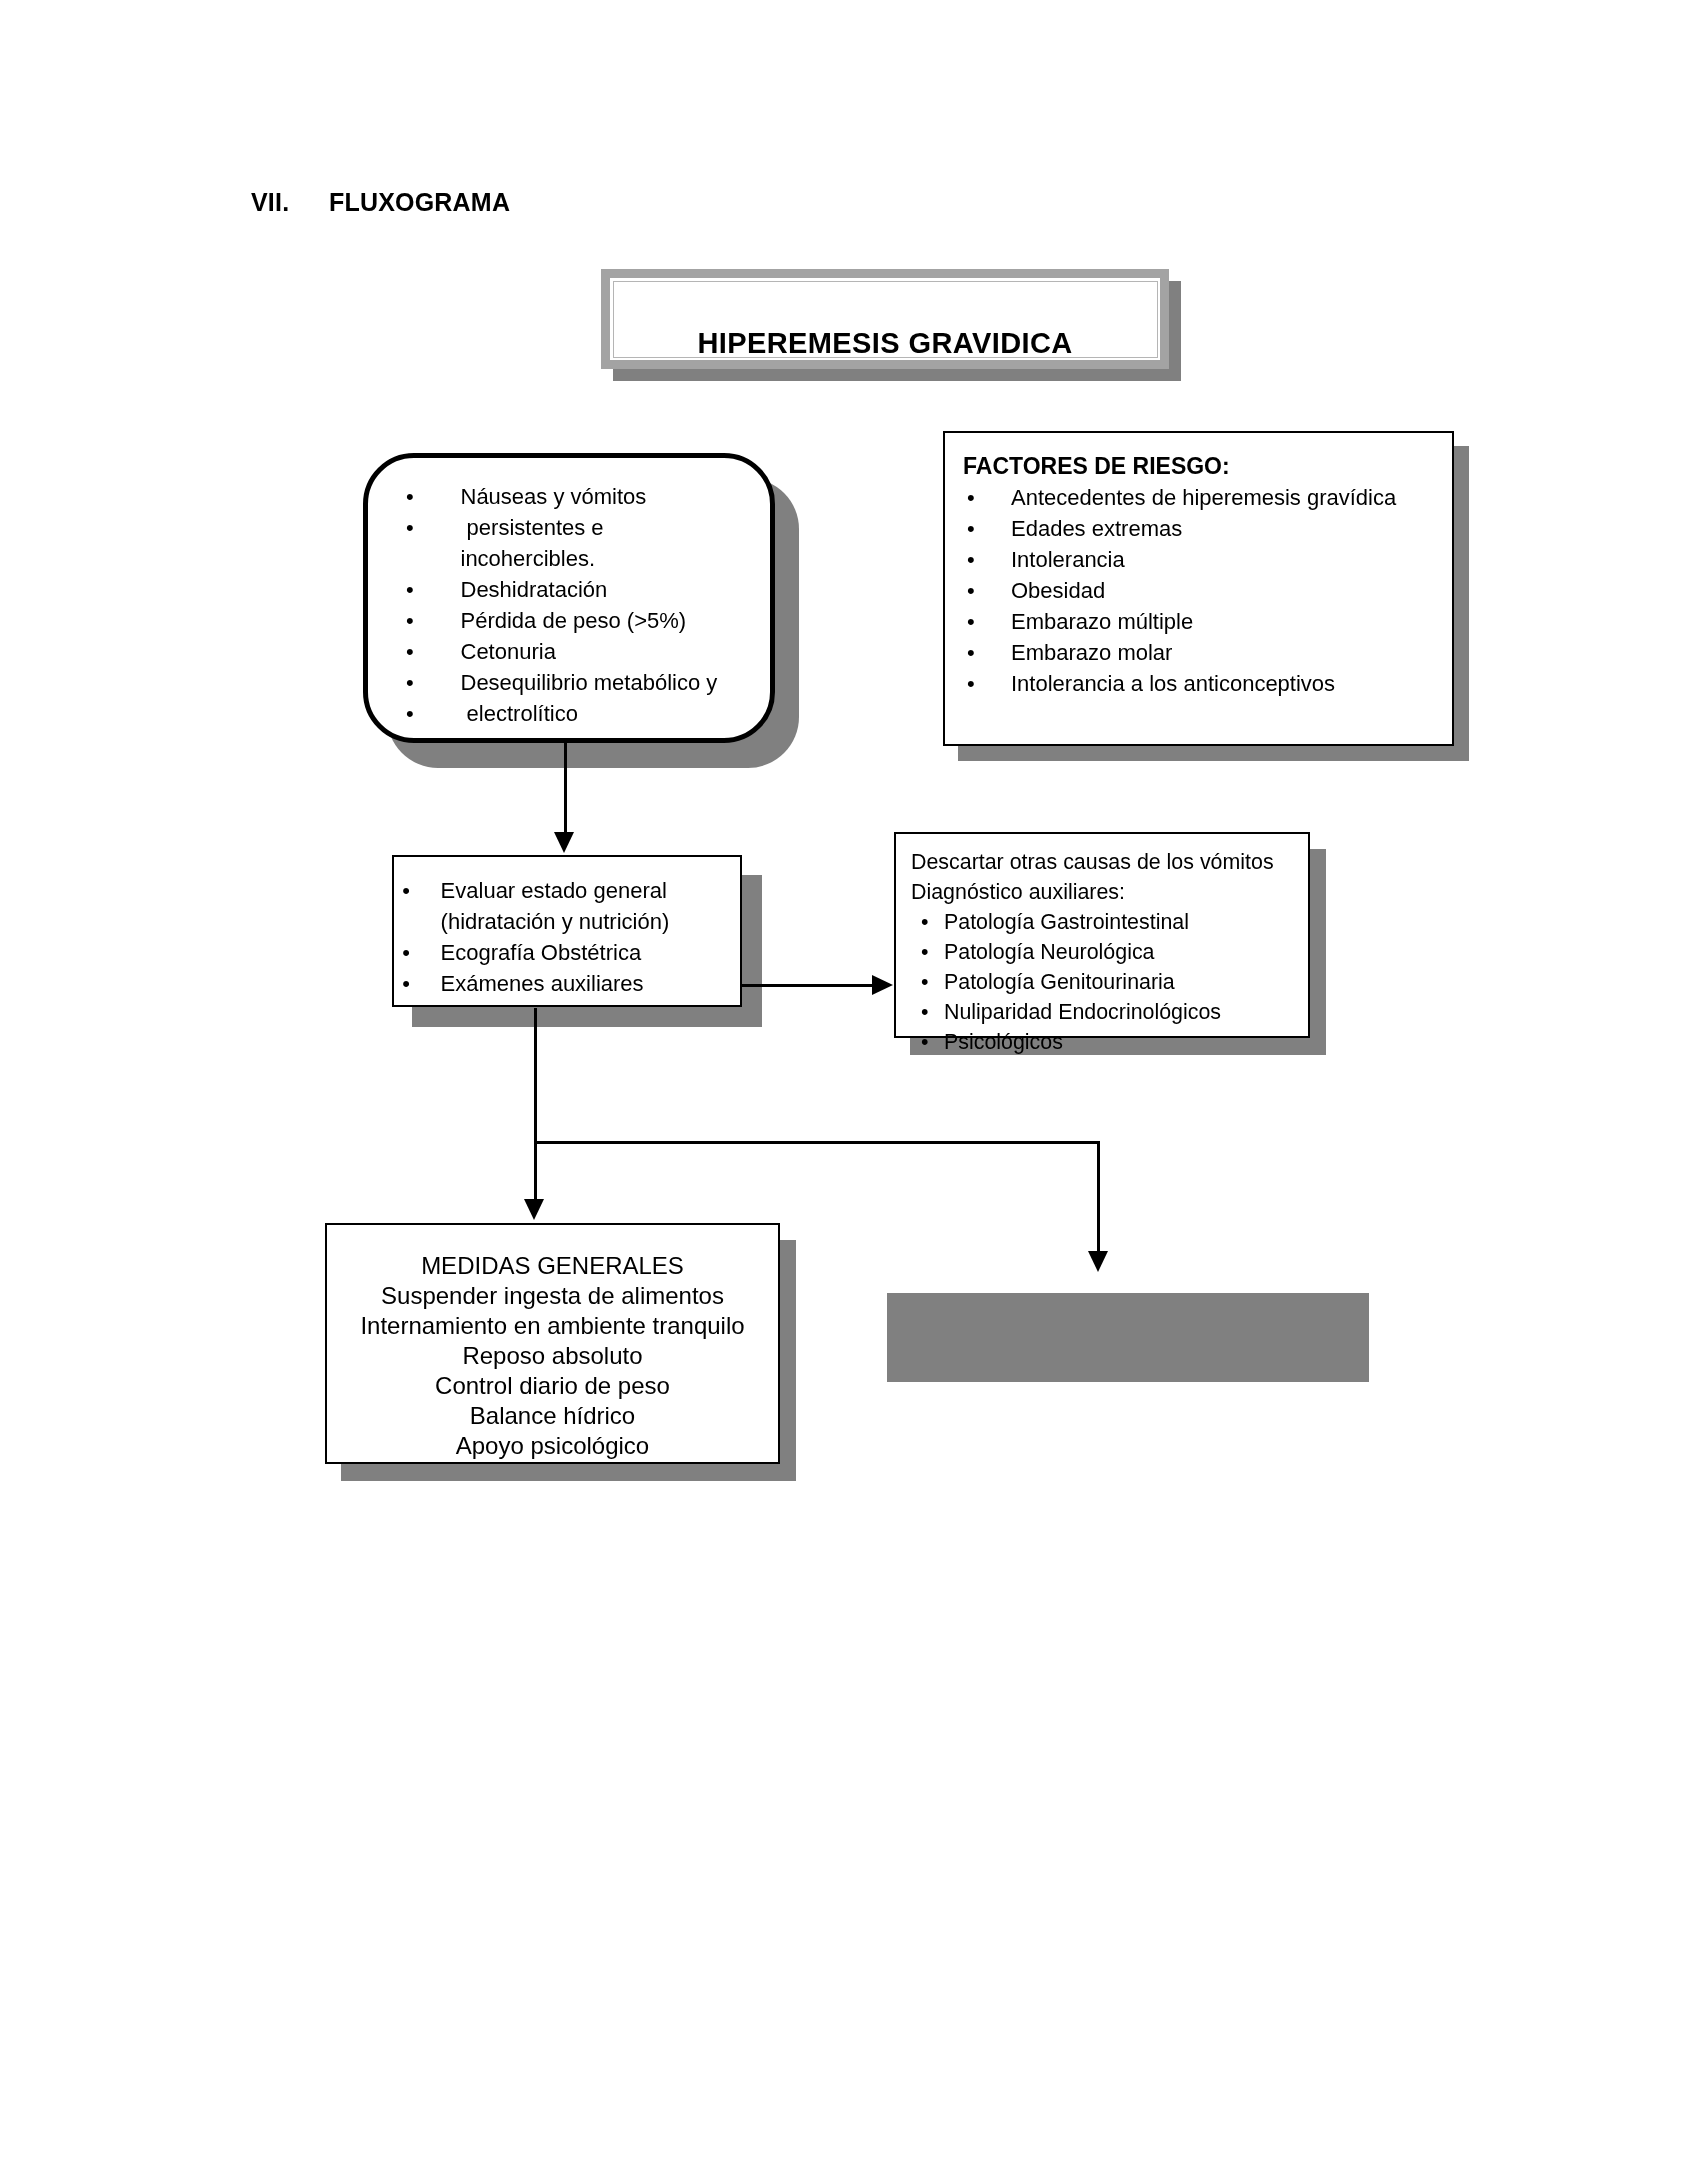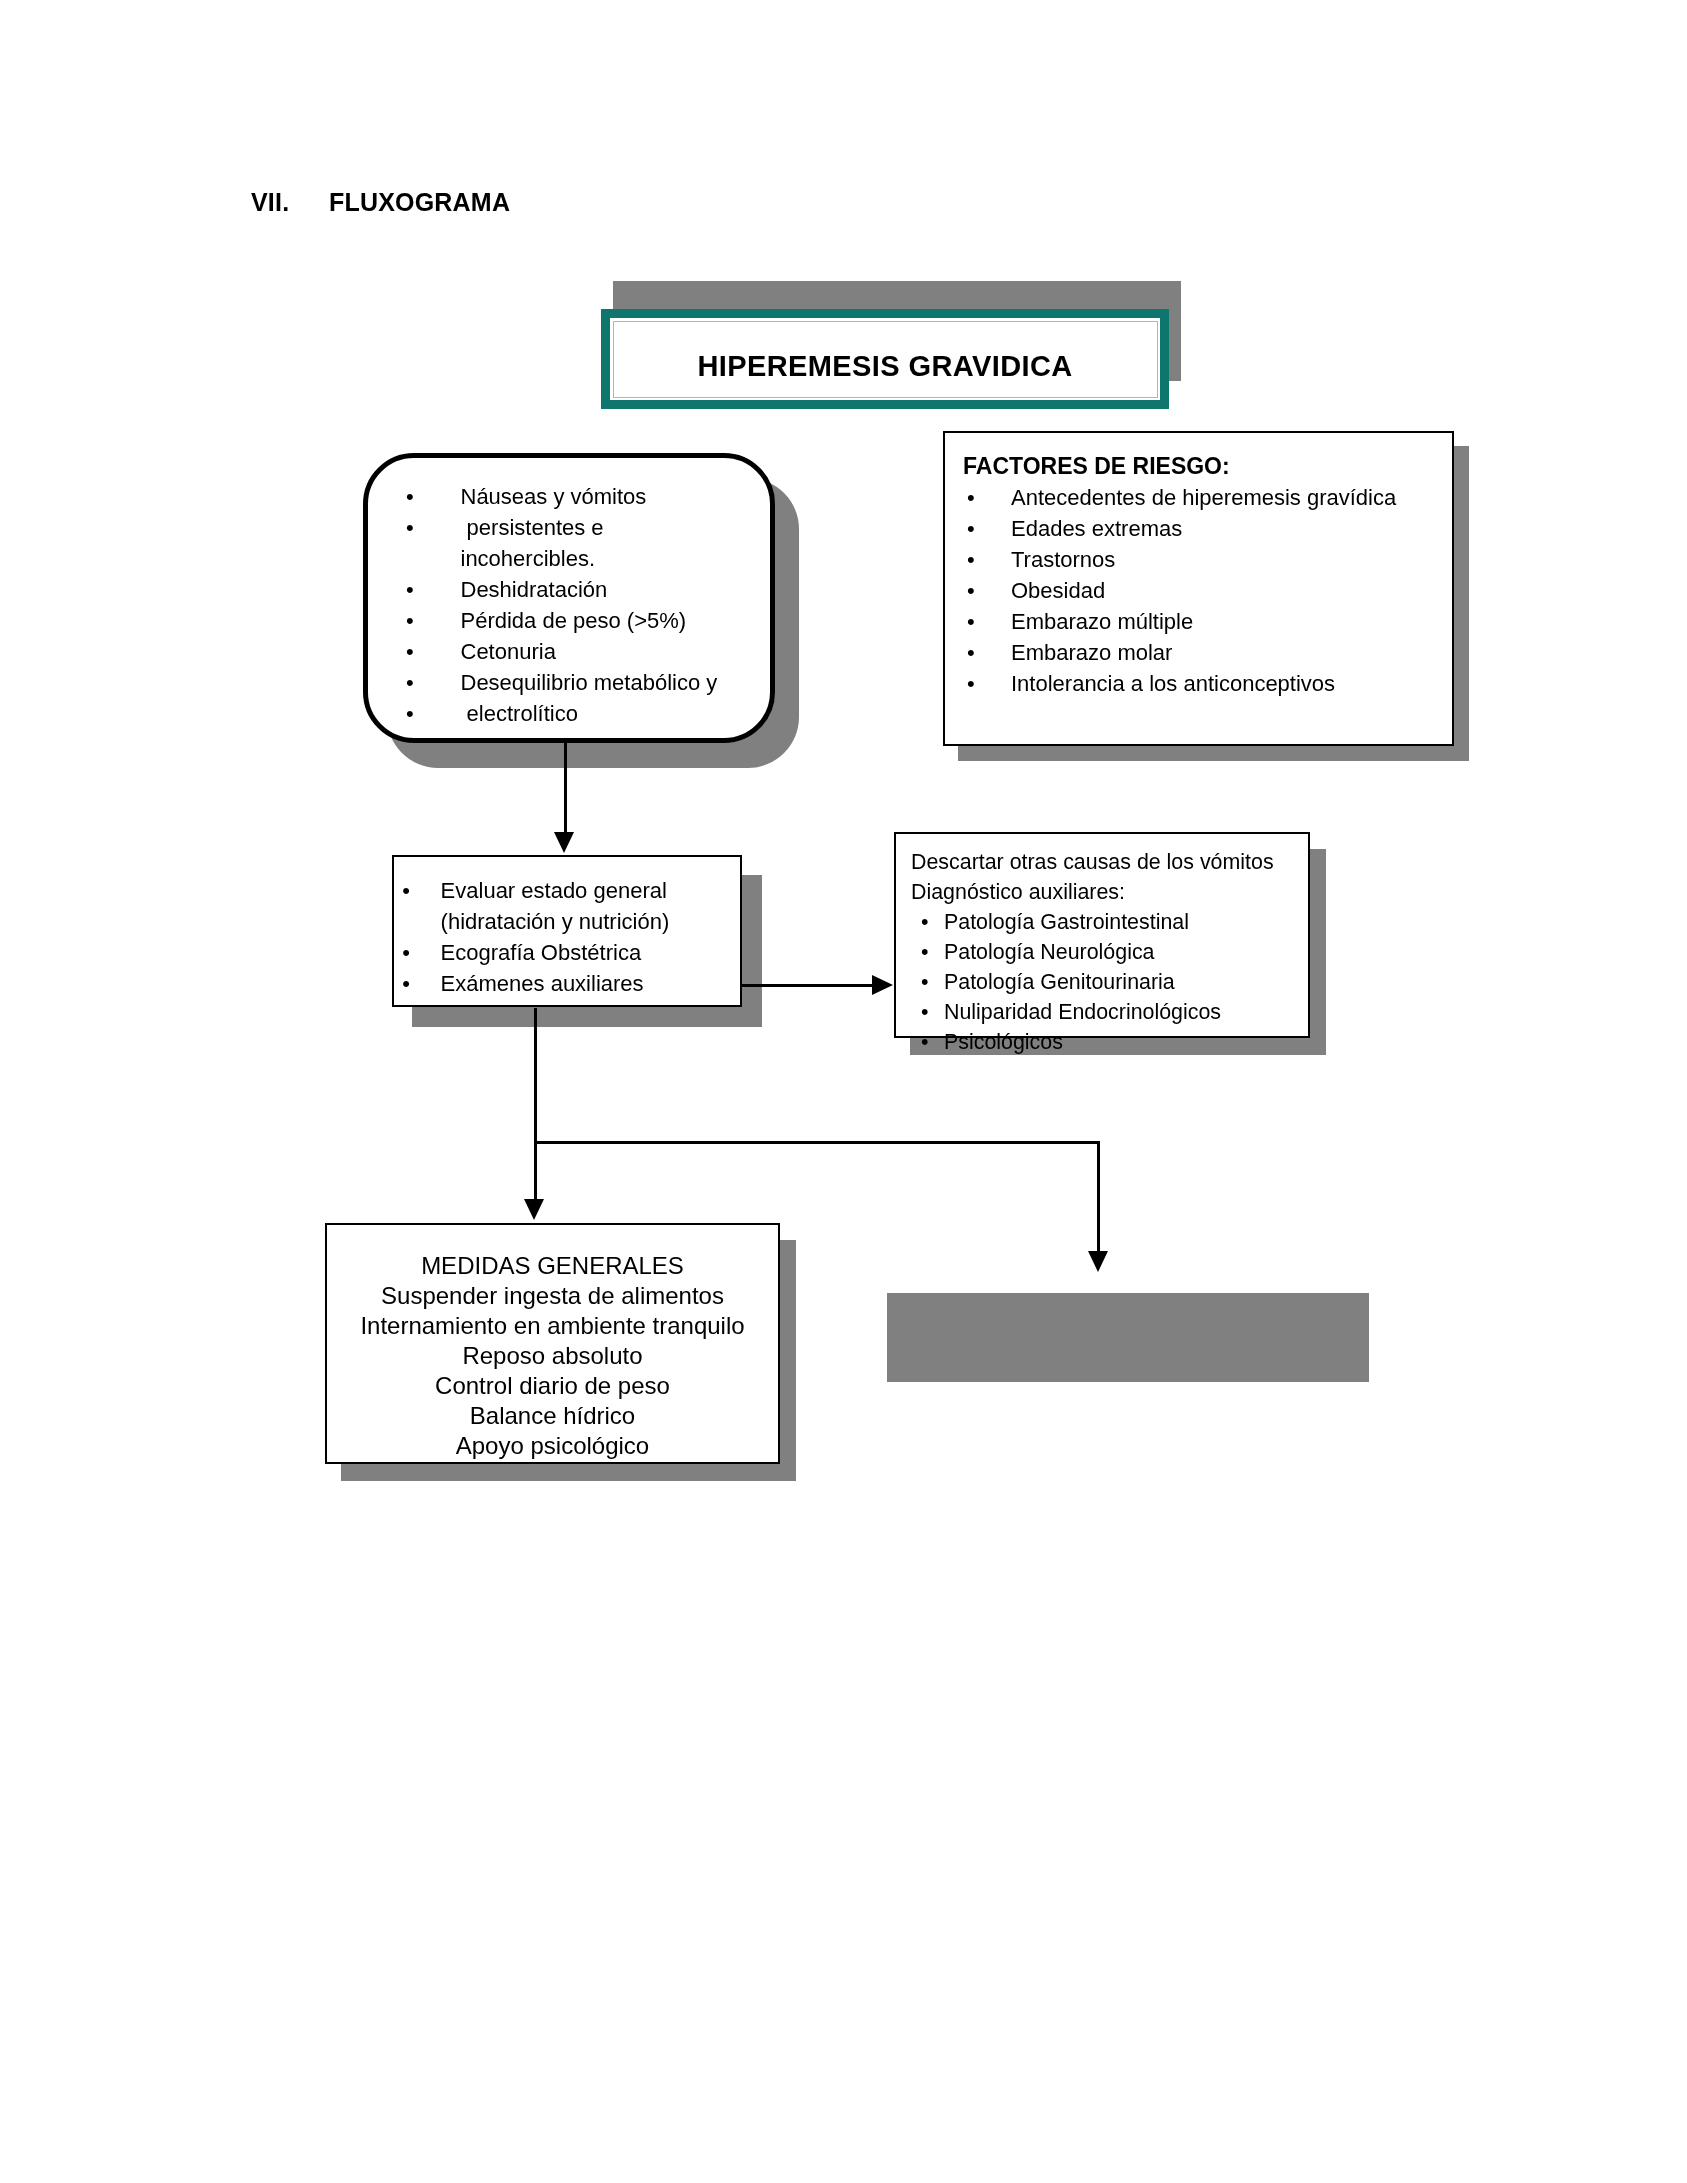--- a/index.html
+++ b/index.html
@@ -49,27 +49,26 @@
   }
   .box-rounded {
     border: 5px solid #000000;
     border-radius: 51px;
   }
 
   
   .title-box {
     position: absolute;
     background: #ffffff;
-    border: 9px solid #0f766e;
+    border: 9px solid #a3a3a3;
     box-sizing: border-box;
     z-index: 3;
     display: flex;
-    align-items: center;
+    align-items: flex-end;
     justify-content: center;
-    margin-top: 40px;
   }
   .title-box .inner-line {
     position: absolute;
     left: 2.5px; top: 2.5px; right: 2.5px; bottom: 2.5px;
     border: 1.6px solid #b5b5b5;
     box-sizing: border-box;
     pointer-events: none;
   }
   .title-text {
     position: relative;
@@ -214,21 +213,21 @@
       <li><span class="dot">•</span><span class="txt"> electrolítico</span></li>
     </ul>
   </div>
 
   <div class="shadow" id="risk-shadow"></div>
   <div class="box" id="risk-box">
     <div class="boxhead">FACTORES DE RIESGO:</div>
     <ul class="bullet-list">
       <li><span class="dot">•</span><span class="txt">Antecedentes de hiperemesis gravídica</span></li>
       <li><span class="dot">•</span><span class="txt">Edades extremas</span></li>
-      <li><span class="dot">•</span><span class="txt">Trastornos</span></li>
+      <li><span class="dot">•</span><span class="txt">Intolerancia</span></li>
       <li><span class="dot">•</span><span class="txt">Obesidad</span></li>
       <li><span class="dot">•</span><span class="txt">Embarazo múltiple</span></li>
       <li><span class="dot">•</span><span class="txt">Embarazo molar</span></li>
       <li><span class="dot">•</span><span class="txt">Intolerancia a los anticonceptivos</span></li>
     </ul>
   </div>
 
   <div class="conn v" style="left:564px; top:743px; height:91px;"></div>
   <div class="arrowhead down" style="left:554px; top:832px;"></div>
 

